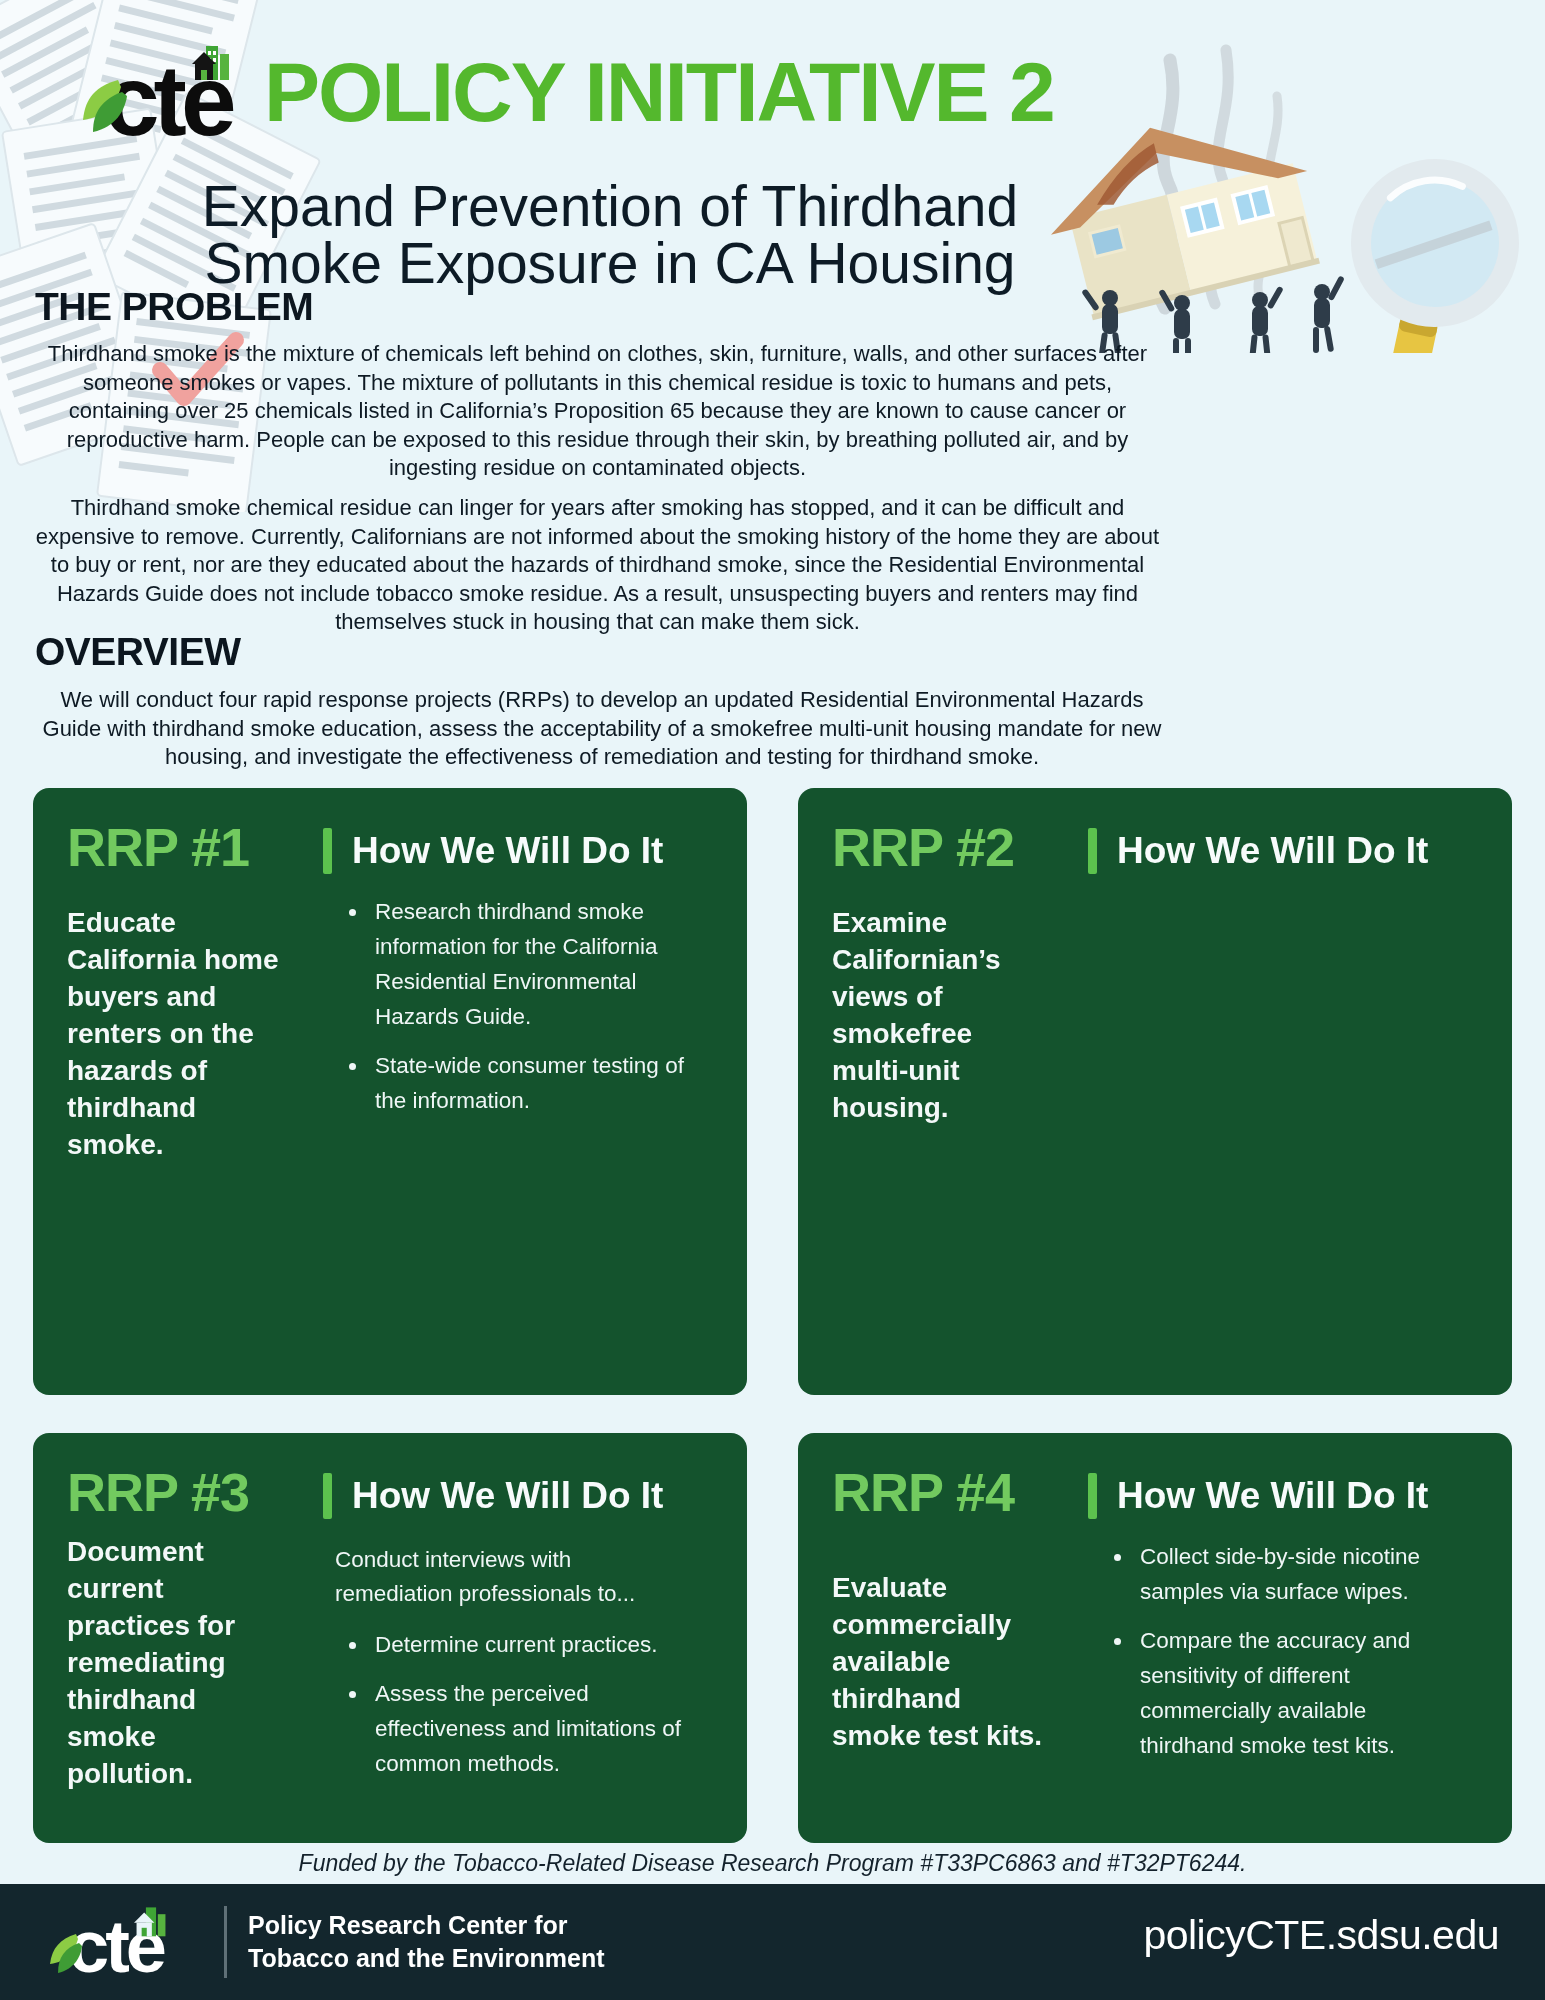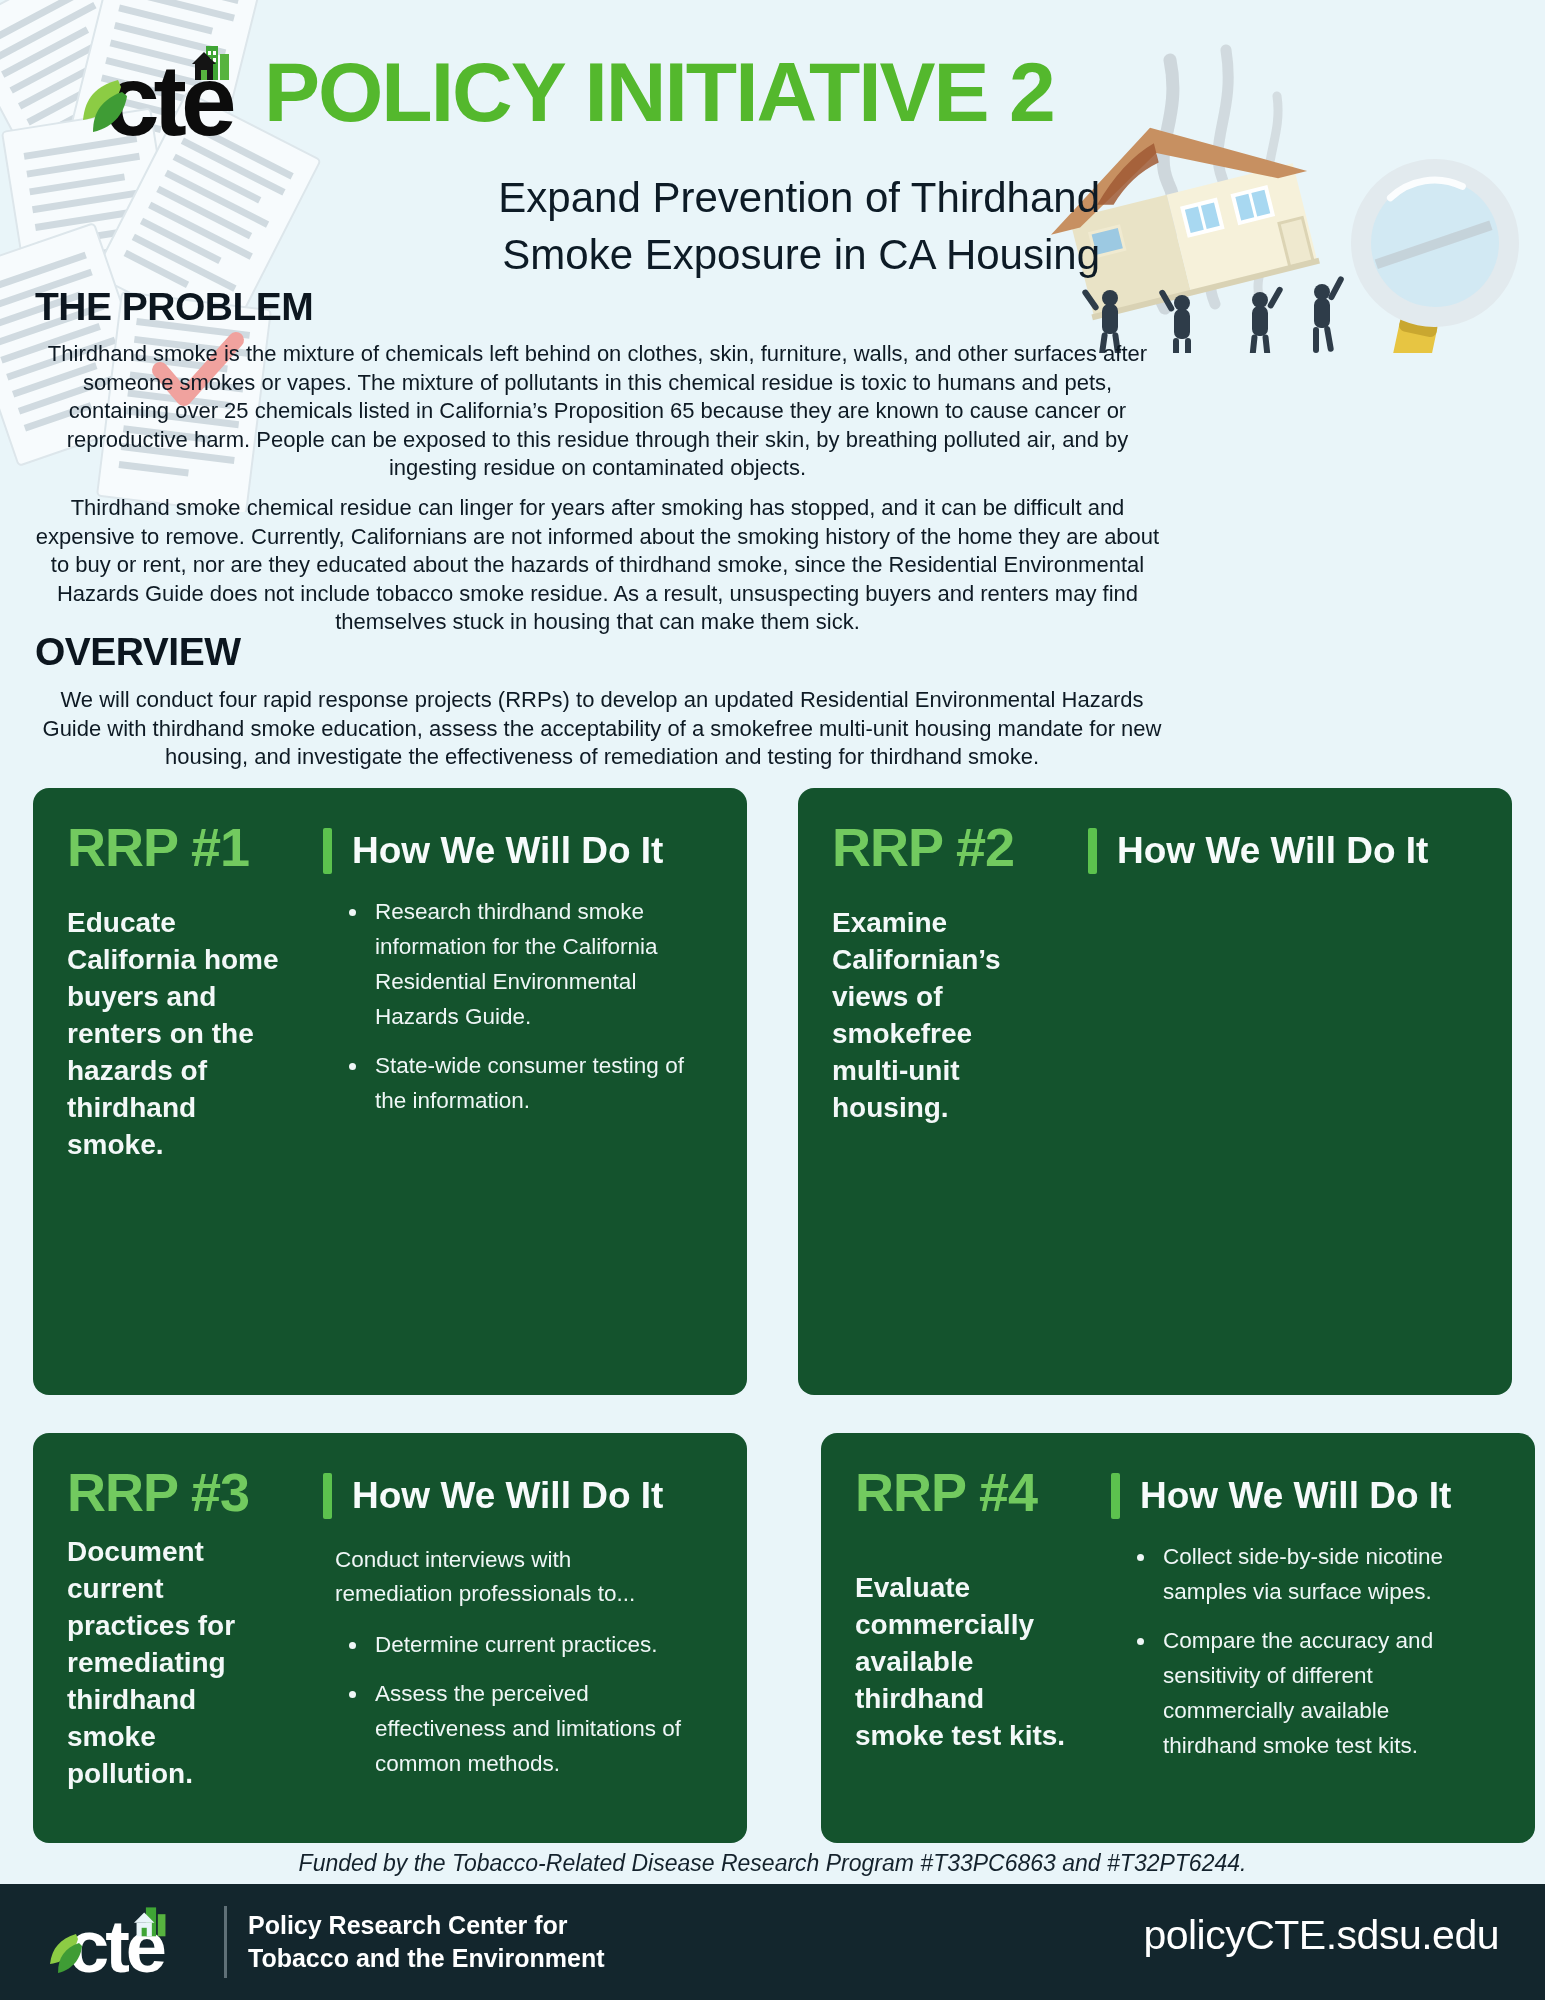--- a/index.html
+++ b/index.html
@@ -7,41 +7,41 @@
         font-family:"Liberation Sans",sans-serif;color:#101c26;}
 
   
   .papers{position:absolute;left:-18px;top:-28px;}
   .house-scene{position:absolute;left:930px;top:8px;}
 
   
   .logo{position:absolute;left:80px;top:40px;}
   .page-title{position:absolute;left:264px;top:44px;margin:0;font-size:84px;font-weight:bold;
               color:#54b82d;letter-spacing:-2px;white-space:nowrap;}
-  .subtitle{position:absolute;left:120px;top:169px;width:980px;text-align:right;
-            font-size:42px;line-height:57px;color:#0d1b26;}
+  .subtitle{position:absolute;left:120px;top:178px;width:980px;text-align:center;
+            font-size:57px;line-height:57px;color:#0d1b26;}
 
   
   .sec{position:absolute;left:35px;margin:0;font-size:39px;font-weight:bold;color:#0c161f;letter-spacing:-.5px;}
   .problem-h{top:285px;}
   .overview-h{top:630px;}
   .body{position:absolute;left:35px;width:1125px;margin:0;font-size:22px;line-height:28.5px;color:#0e1a24;text-align:center;}
   .p1{top:340px;}
   .p2{top:494px;}
   .ov{top:686px;left:37px;width:1130px;}
 
   
   .card{position:absolute;background:#14532d;border-radius:16px;box-sizing:border-box;
         padding:28px 28px 22px 34px;display:grid;column-gap:14px;
         grid-template-columns:242px 1fr;grid-template-rows:auto 1fr;
         grid-template-areas:"t h" "g r";}
   .card1{left:33px;top:788px;width:714px;height:607px;}
   .card2{left:798px;top:788px;width:714px;height:607px;}
   .card3{left:33px;top:1433px;width:714px;height:410px;}
-  .card4{left:798px;top:1433px;width:714px;height:410px;margin-left:23px;}
+  .card4{left:798px;top:1433px;width:714px;height:410px;}
   .rrp-title{grid-area:t;margin:0;font-size:54px;font-weight:bold;color:#72ca5f;letter-spacing:-1px;}
   .how{grid-area:h;display:flex;align-items:center;gap:20px;margin:8px 0 0 0;
        font-size:37px;font-weight:bold;color:#f7fbfb;}
   .how .bar{width:9px;height:46px;border-radius:2px;background:#5cc24e;flex:0 0 auto;}
   .goal{grid-area:g;margin:26px 0 0 0;font-size:28px;font-weight:bold;line-height:37px;
         color:#f3f8f8;max-width:222px;}
   .card3 .goal{margin-top:10px;}
   .card4 .goal{margin-top:46px;}
   .right{grid-area:r;}
   .bullets{margin:16px 0 0 0;padding:0 0 0 46px;color:#eff6f6;font-size:22.5px;line-height:35px;}

